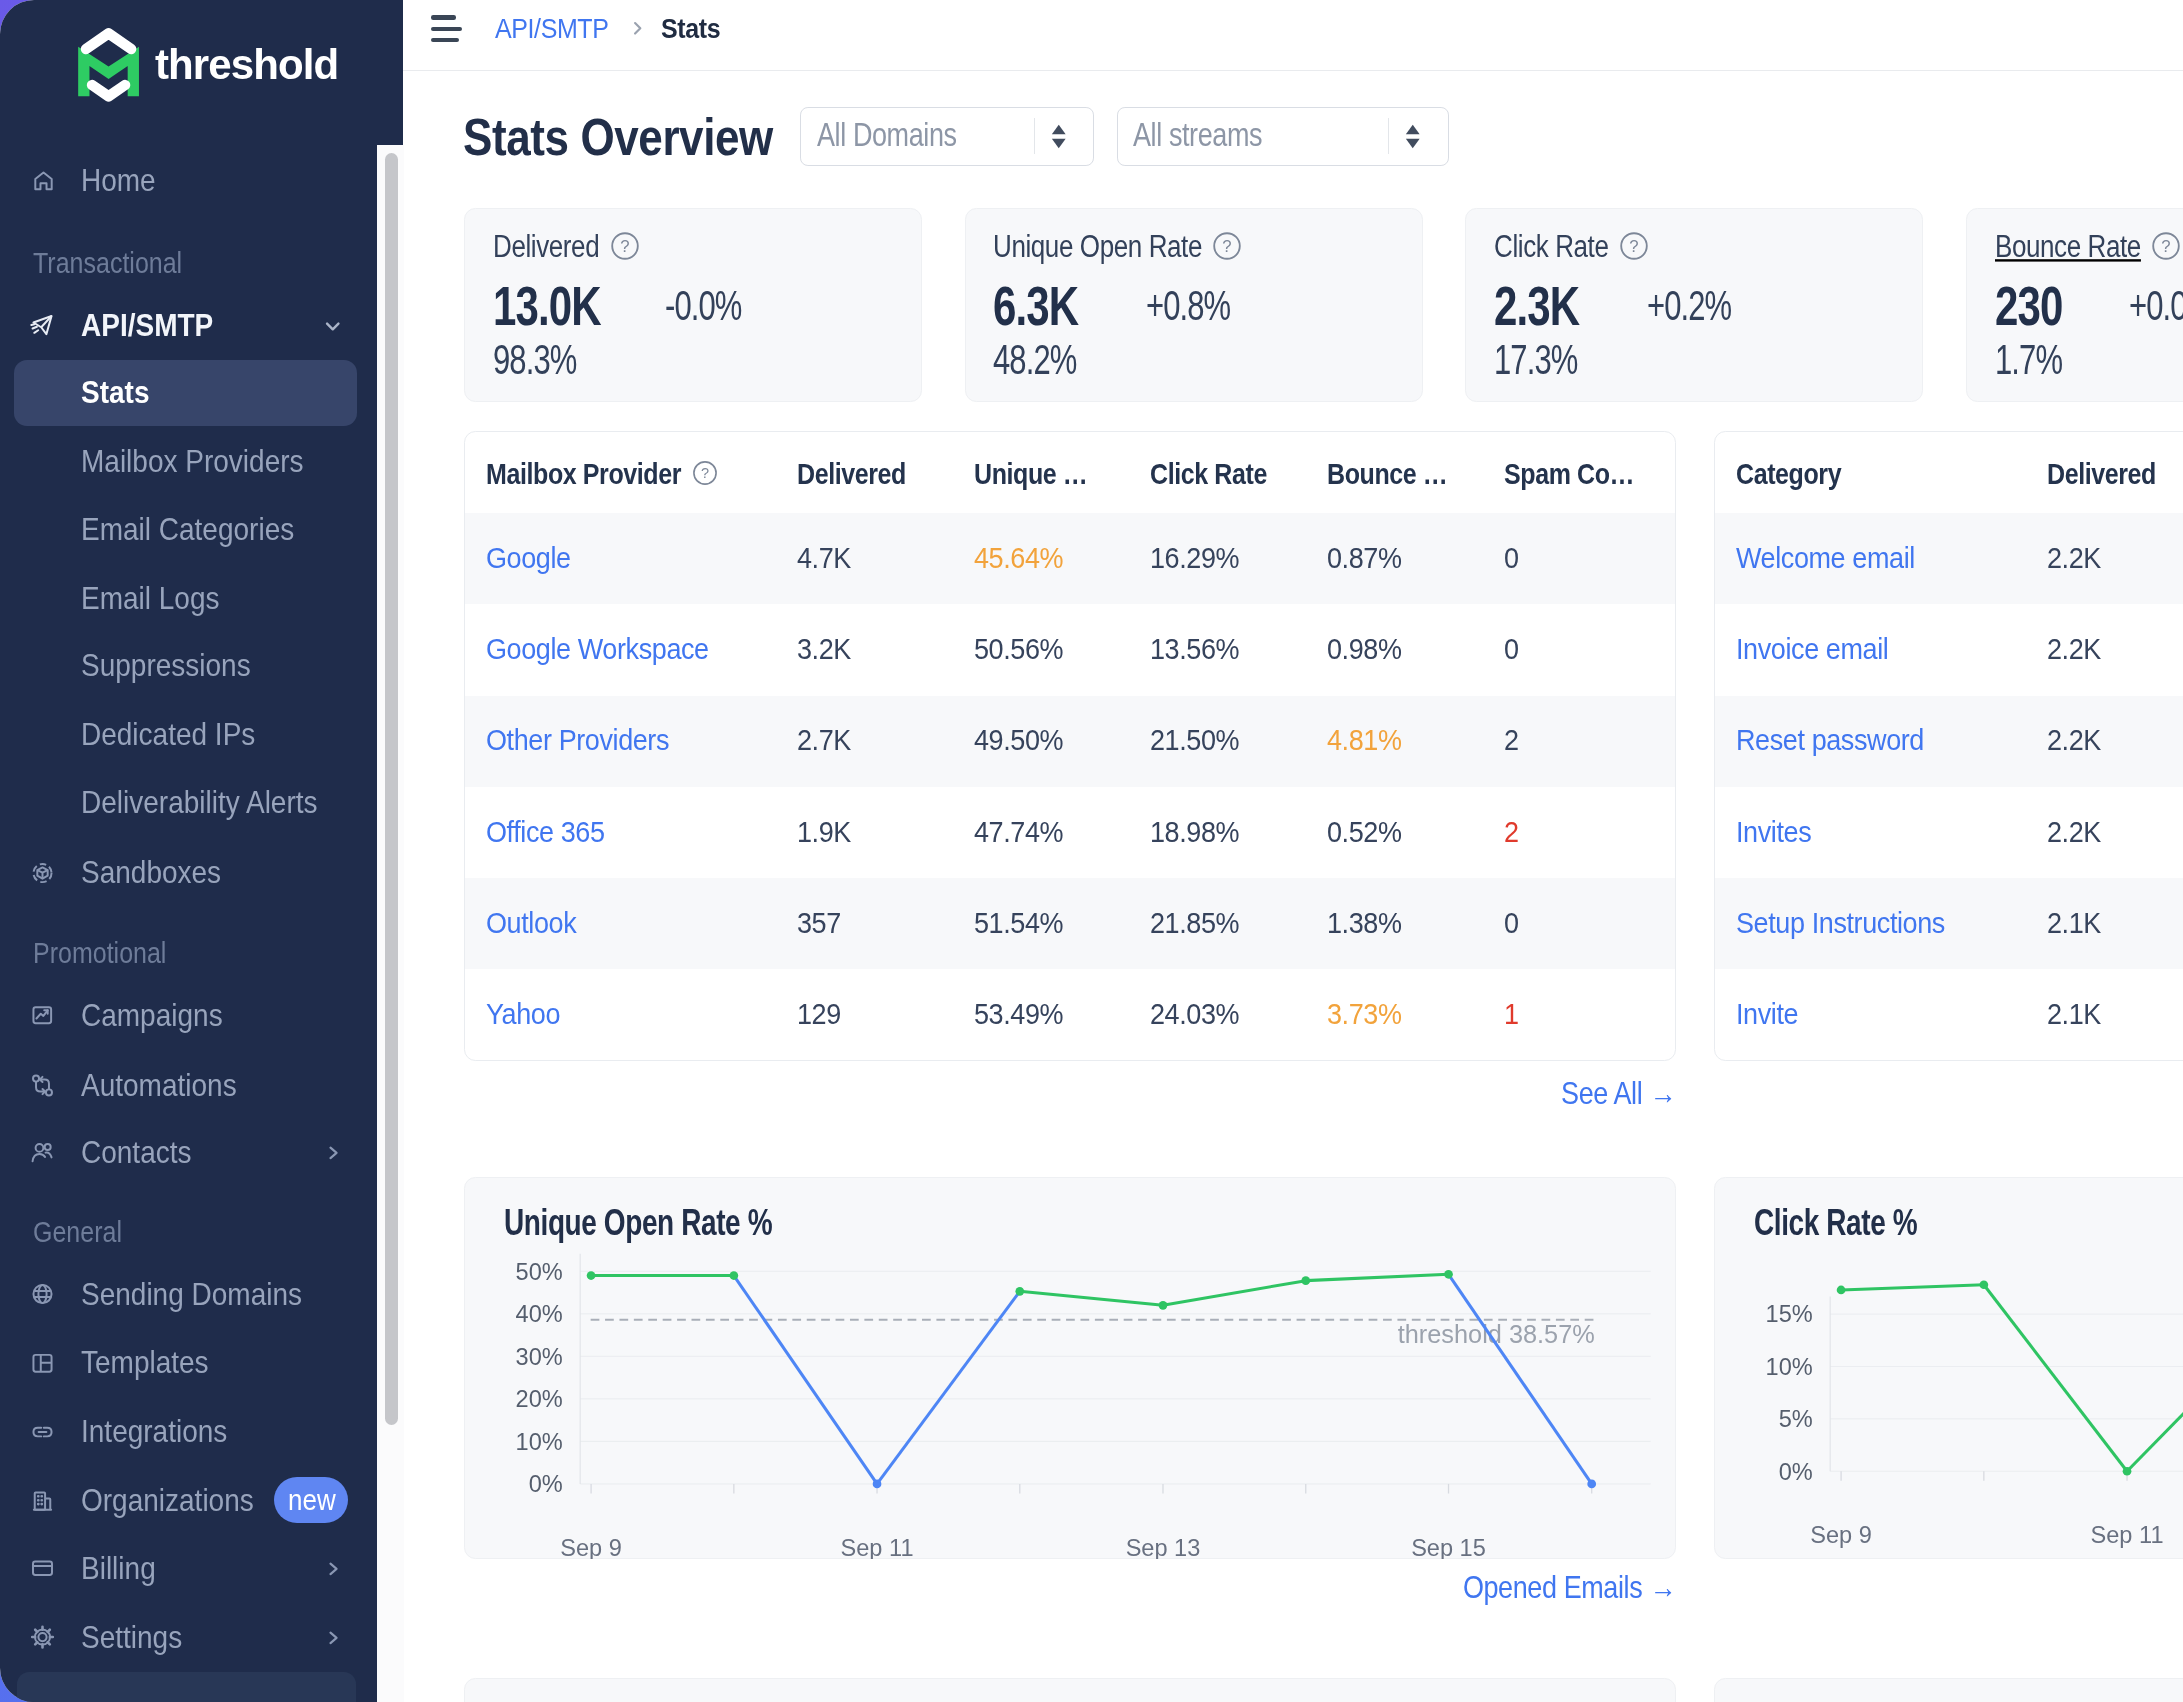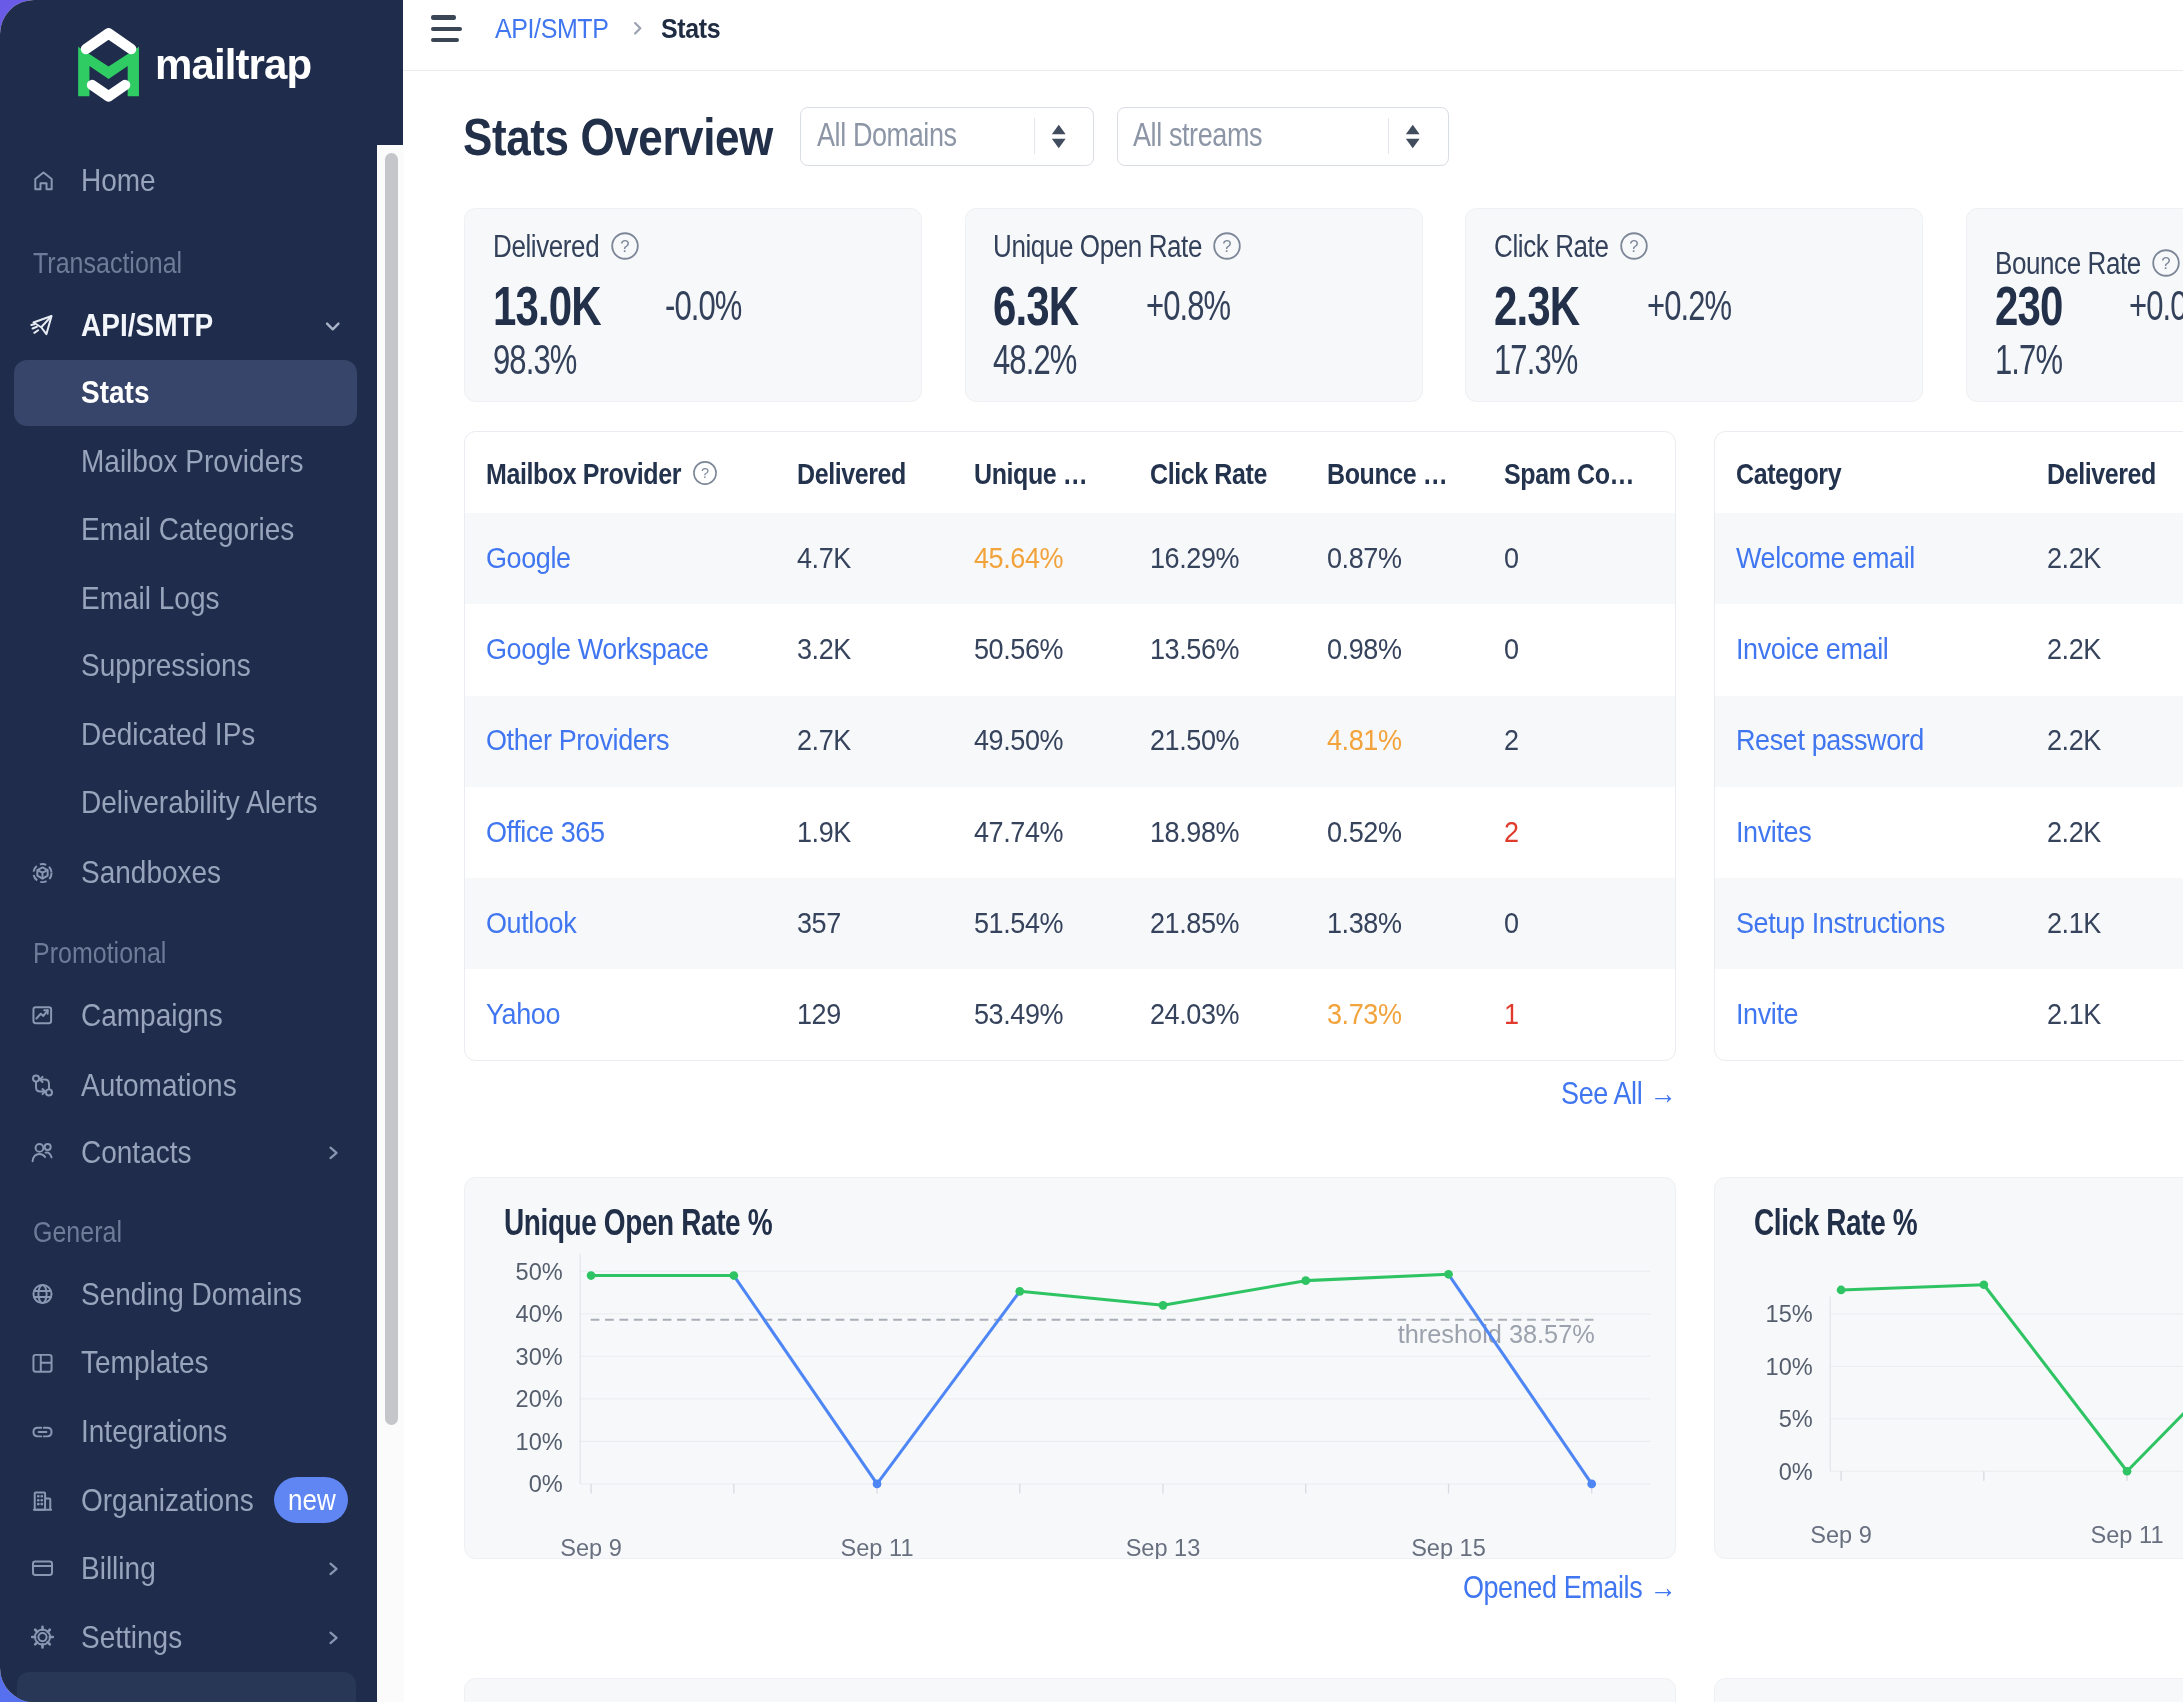--- a/index.html
+++ b/index.html
@@ -15,21 +15,21 @@
 <div class="app">
 <div class="abs" style="left:0;top:0;width:403px;height:1702px;background:#1f2c4b;"></div>
 <div class="abs" style="left:377px;top:145px;width:27px;height:1557px;background:#fbfbfc;"></div>
 <div class="abs" style="left:385px;top:153px;width:12.7px;height:1272px;background:#c5c6ca;border-radius:6.5px;"></div>
 <div class="abs" style="left:16.6px;top:1672px;width:339px;height:35px;background:#283756;border-radius:12.2px 12.2px 0 0;"></div>
 <svg class="abs" style="left:74px;top:26px;" width="70" height="76" viewBox="0 0 160 175">
 <path d="M9 162 L9 48 L79 93 L149 48 L149 162 L123 162 L123 92 L79 122 L35 92 L35 162 Z" fill="#2ecc63"></path>
 <path d="M27 53 L79 17 L131 53" fill="none" stroke="#fff" stroke-width="24" stroke-linecap="round" stroke-linejoin="round"></path>
 <path d="M41 136 L79 162 L117 136" fill="none" stroke="#fff" stroke-width="24" stroke-linecap="round" stroke-linejoin="round"></path>
 </svg>
-<div class="t" style="left:155px;top:44px;font-size:42px;line-height:42px;color:#fff;font-weight:bold;letter-spacing:-0.9px;">mailtrap</div>
+<div class="t" style="left:155px;top:44px;font-size:42px;line-height:42px;color:#fff;font-weight:bold;letter-spacing:-0.9px;">threshold</div>
 <svg class="abs" style="left:31px;top:169px;" width="25" height="25" viewBox="0 0 58 58">
       <path d="M10 47 V23 L29 8 L48 23 V47 H36 V33 H22 V47 Z" fill="none" stroke="#8a97b3" stroke-width="4.6" stroke-linejoin="round"></path>
     </svg>
 <div class="t" style="left:81px;top:167px;font-size:28px;line-height:28px;color:#98a4bc;transform:scaleY(1.15);transform-origin:50% 50%;">Home</div>
 <div class="t" style="left:33px;top:251px;font-size:25px;line-height:25px;color:#6e7c99;transform:scaleY(1.15);transform-origin:50% 50%;">Transactional</div>
 <svg class="abs" style="left:30px;top:313px;" width="25" height="25" viewBox="0 0 58 58">
       <path d="M8 22 L50 7 L38 49 L26 33 Z" fill="none" stroke="#e8ecf4" stroke-width="4.6" stroke-linejoin="round"></path>
       <path d="M26 33 L50 7" fill="none" stroke="#e8ecf4" stroke-width="4.6"></path>
       <path d="M6 36 L16 32 M10 46 L19 40 M3 28 L10 26" stroke="#e8ecf4" stroke-width="4.6" stroke-linecap="round"></path>
     </svg>
@@ -174,21 +174,21 @@
       <span style="font-size:26px;line-height:26px;color:#33415a;letter-spacing:-0.4px;display:inline-block;transform:scaleY(1.2);white-space:nowrap;">Click Rate</span>
       <svg style="margin-left:10.5px;" width="30" height="30" viewBox="0 0 68 68">
         <circle cx="34" cy="34" r="29" fill="none" stroke="#7d8798" stroke-width="4.2"></circle>
         <text x="34" y="47" font-family="Liberation Sans, sans-serif" font-size="38" fill="#7d8798" text-anchor="middle">?</text>
       </svg>
     </div>
 <div class="t" style="left:1494px;top:286px;font-size:42px;line-height:42px;color:#22304a;font-weight:bold;letter-spacing:-0.9px;transform:scaleY(1.3);transform-origin:50% 50%;">2.3K</div>
 <div class="t" style="left:1647px;top:290px;font-size:31px;line-height:31px;color:#33415a;letter-spacing:-0.9px;transform:scaleY(1.35);transform-origin:50% 50%;">+0.2%</div>
 <div class="t" style="left:1494px;top:344px;font-size:31px;line-height:31px;color:#33415a;letter-spacing:-0.9px;transform:scaleY(1.35);transform-origin:50% 50%;">17.3%</div>
 <div class="abs" style="left:1966px;top:208px;width:458px;height:194px;background:#f7f8fa;border:0.9px solid #eef0f3;border-radius:11.4px;"></div>
-<div class="abs" style="left:1995px;top:248px;height:30px;display:flex;align-items:center;">
+<div class="abs" style="left:1995px;top:231px;height:30px;display:flex;align-items:center;text-decoration:underline;">
       <span style="font-size:26px;line-height:26px;color:#33415a;letter-spacing:-0.4px;display:inline-block;transform:scaleY(1.2);white-space:nowrap;">Bounce Rate</span>
       <svg style="margin-left:10.5px;" width="30" height="30" viewBox="0 0 68 68">
         <circle cx="34" cy="34" r="29" fill="none" stroke="#7d8798" stroke-width="4.2"></circle>
         <text x="34" y="47" font-family="Liberation Sans, sans-serif" font-size="38" fill="#7d8798" text-anchor="middle">?</text>
       </svg>
     </div>
 <div class="t" style="left:1995px;top:286px;font-size:42px;line-height:42px;color:#22304a;font-weight:bold;letter-spacing:-0.9px;transform:scaleY(1.3);transform-origin:50% 50%;">230</div>
 <div class="t" style="left:2129px;top:290px;font-size:31px;line-height:31px;color:#33415a;letter-spacing:-0.9px;transform:scaleY(1.35);transform-origin:50% 50%;">+0.0%</div>
 <div class="t" style="left:1995px;top:344px;font-size:31px;line-height:31px;color:#33415a;letter-spacing:-0.9px;transform:scaleY(1.35);transform-origin:50% 50%;">1.7%</div>
 

